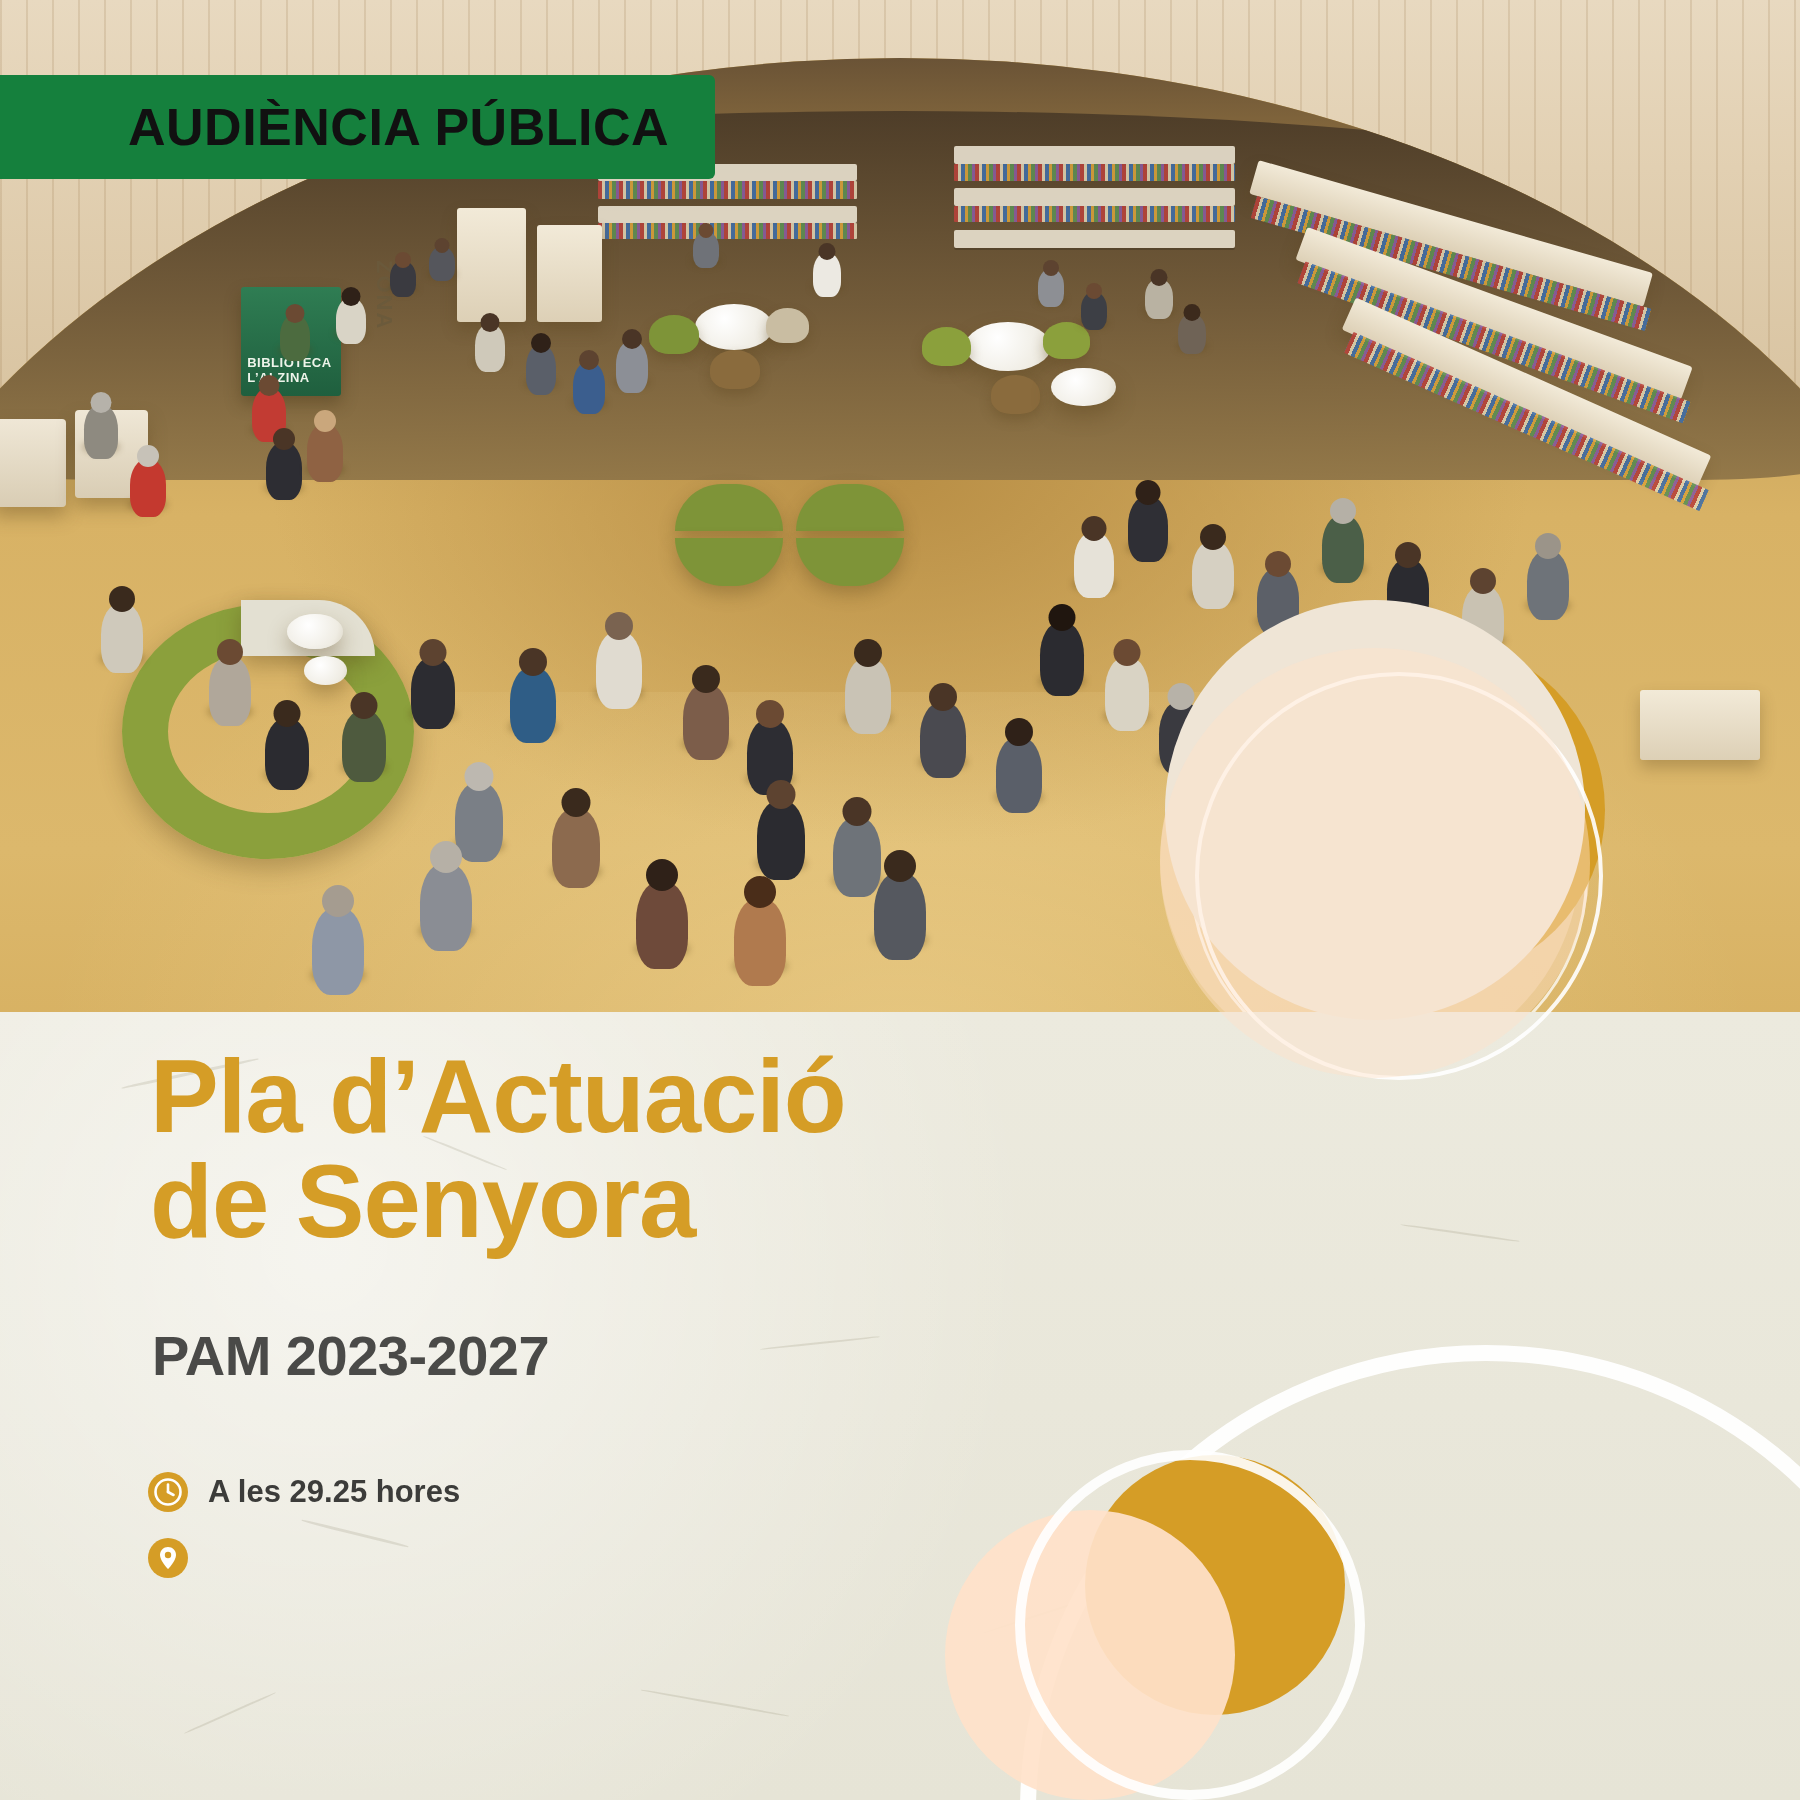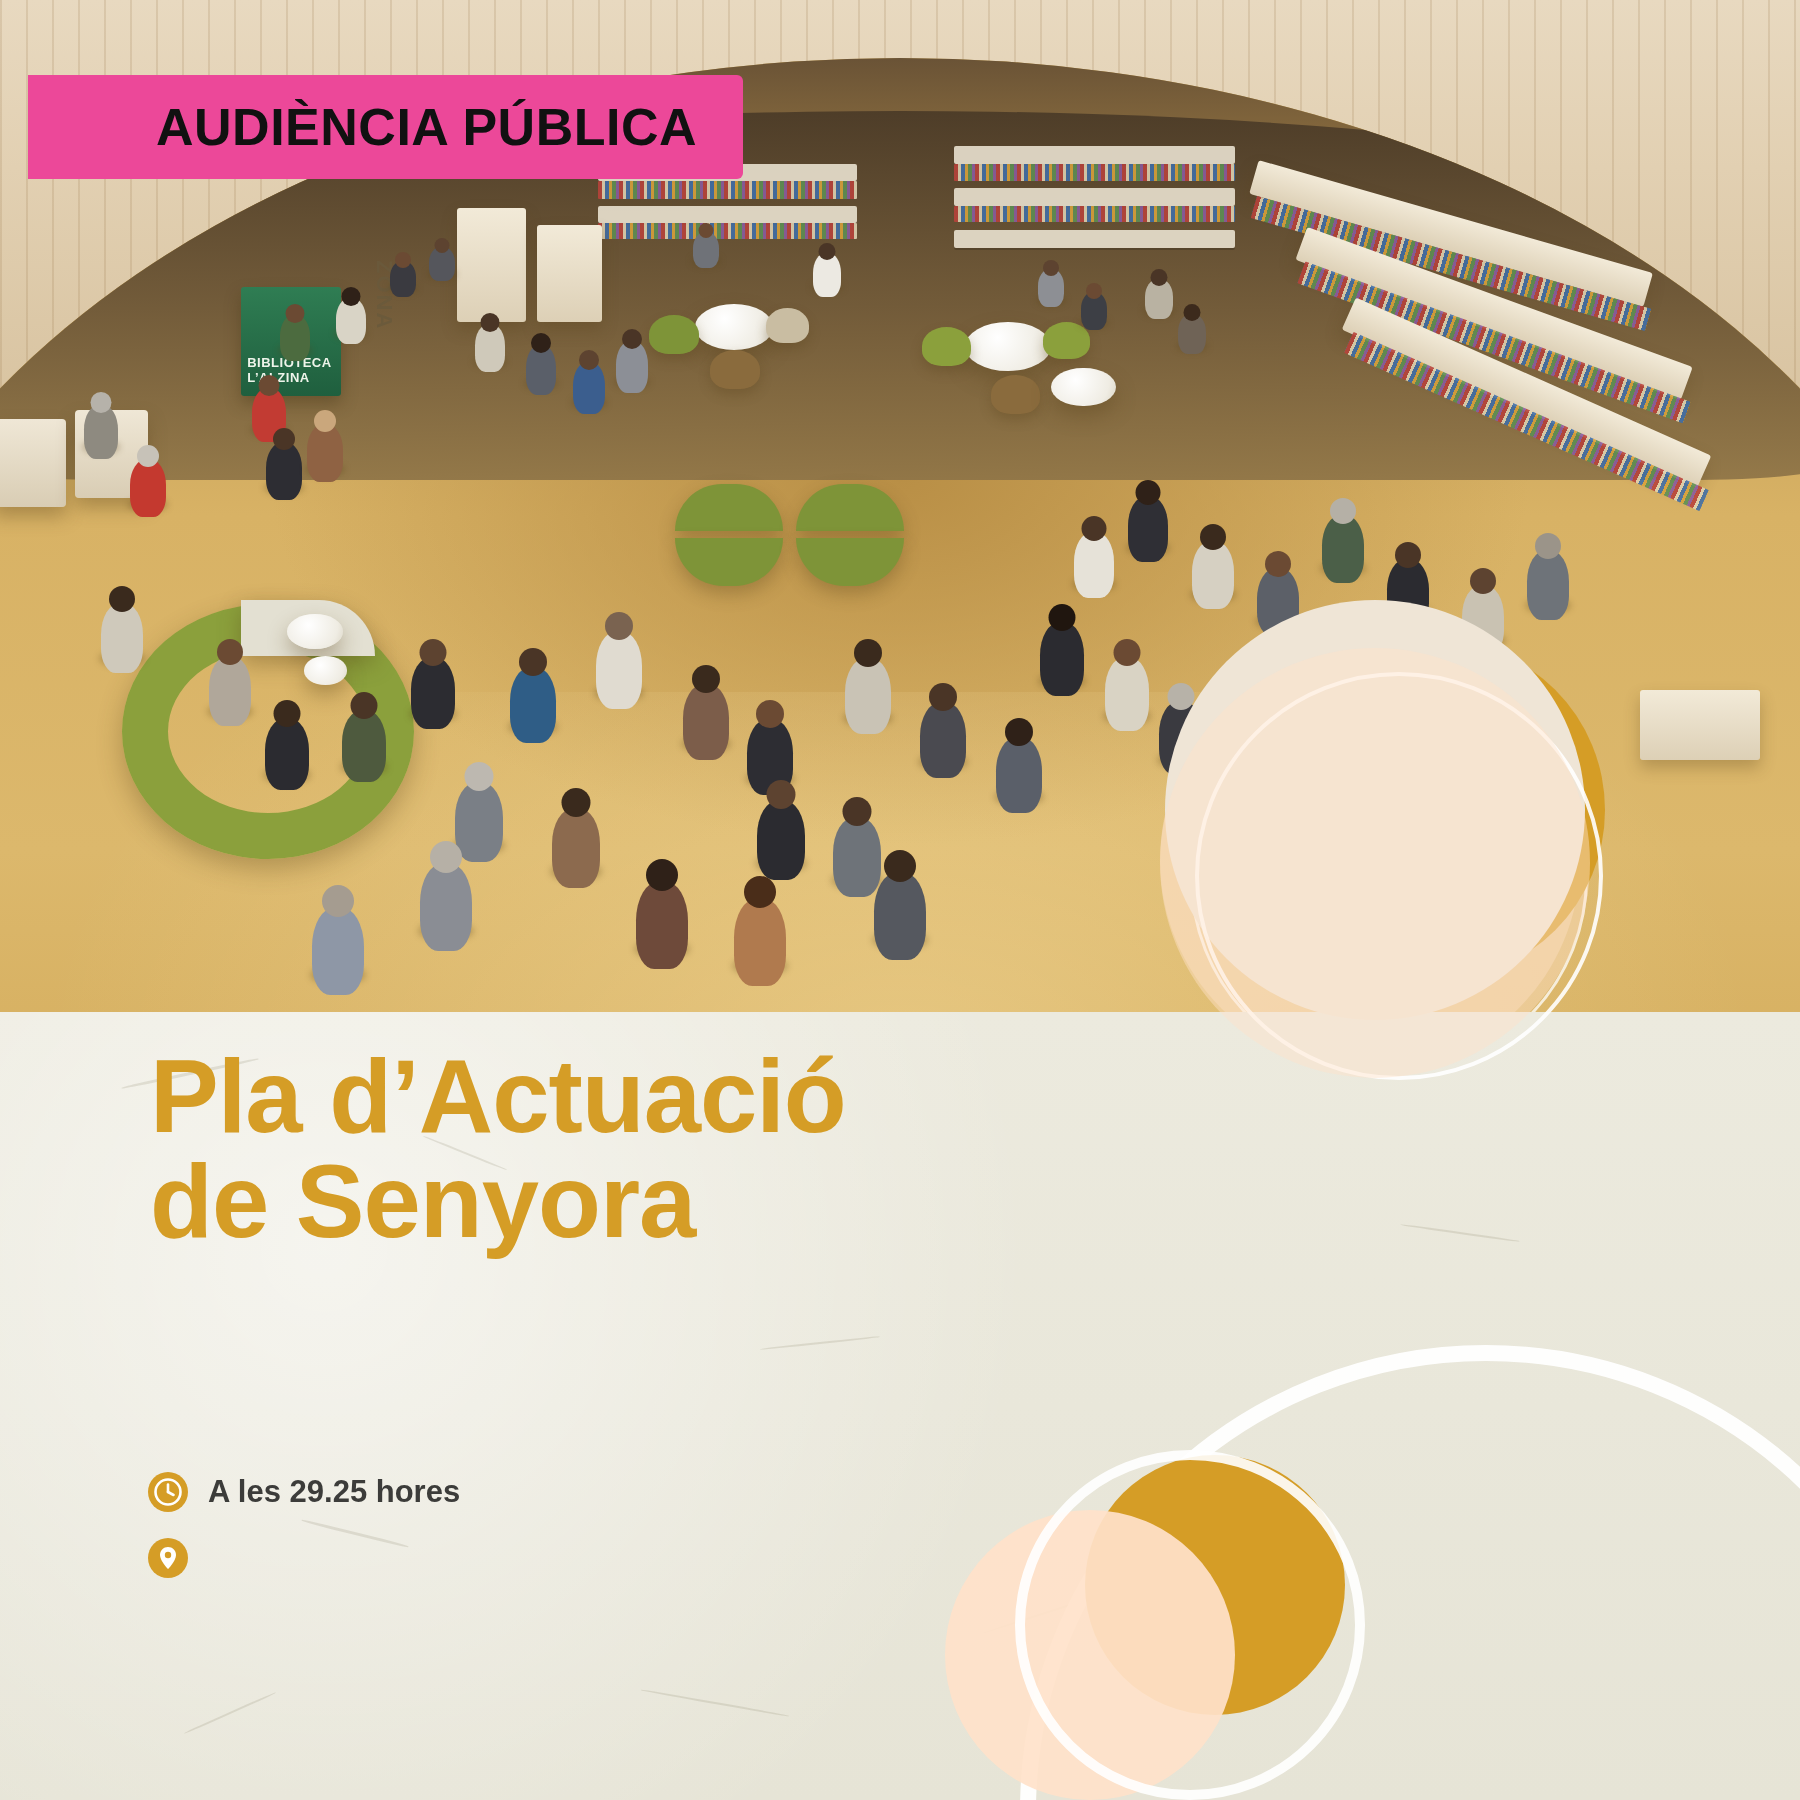--- a/index.html
+++ b/index.html
@@ -295,24 +295,23 @@
     font-size: 25px;
     color: #3c3c3a;
     margin-top: 6px;
   }
 
   
   .top-label {
     position: absolute;
     left: 0;
     top: 75px;
-    background: #ec4899;
+    background: #15803d;
     padding: 22px 46px 22px 128px;
     border-radius: 0 6px 6px 0;
-    margin-left: 28px;
   }
   .top-label span {
     color: #111111;
     font-weight: bold;
     font-size: 52px;
     letter-spacing: 0.5px;
     white-space: nowrap;
   }
 </style>
 </head>
@@ -697,20 +696,21 @@
   <div class="deco" style="left:1195px; top:672px; width:400px; height:400px; border-radius:50%; border:4px solid rgba(255,255,255,0.9);"></div>
   <div class="deco" style="left:1160px; top:648px; width:430px; height:430px; border-radius:50%; background:rgba(255,226,202,0.45);"></div>
 
   <div class="deco" style="left:1020px; top:1345px; width:900px; height:900px; border-radius:50%; border:16px solid #ffffff; opacity:0.95;"></div>
   <div class="deco" style="left:1085px; top:1455px; width:260px; height:260px; border-radius:50%; background:#d59d26;"></div>
   <div class="deco" style="left:945px; top:1510px; width:290px; height:290px; border-radius:50%; background:rgba(255,226,202,0.92);"></div>
   <div class="deco" style="left:1015px; top:1450px; width:330px; height:330px; border-radius:50%; border:10px solid #ffffff; opacity:0.9;"></div>
 
   <div class="headline">Pla d’Actuació
 de Senyora</div>
+  <div class="subhead">PAM 2023-2027</div>
 
   <div class="details">
 
 
     <div class="detail-row">
       <div class="detail-icon">
         <svg viewBox="0 0 40 40" width="40" height="40" aria-hidden="true">
           <circle cx="20" cy="20" r="20" fill="#d59d26"></circle>
           <circle cx="20" cy="20" r="12.5" fill="none" stroke="#ffffff" stroke-width="2.6"></circle>
           <line x1="20" y1="20" x2="20" y2="12.5" stroke="#ffffff" stroke-width="2.6" stroke-linecap="round"></line>

